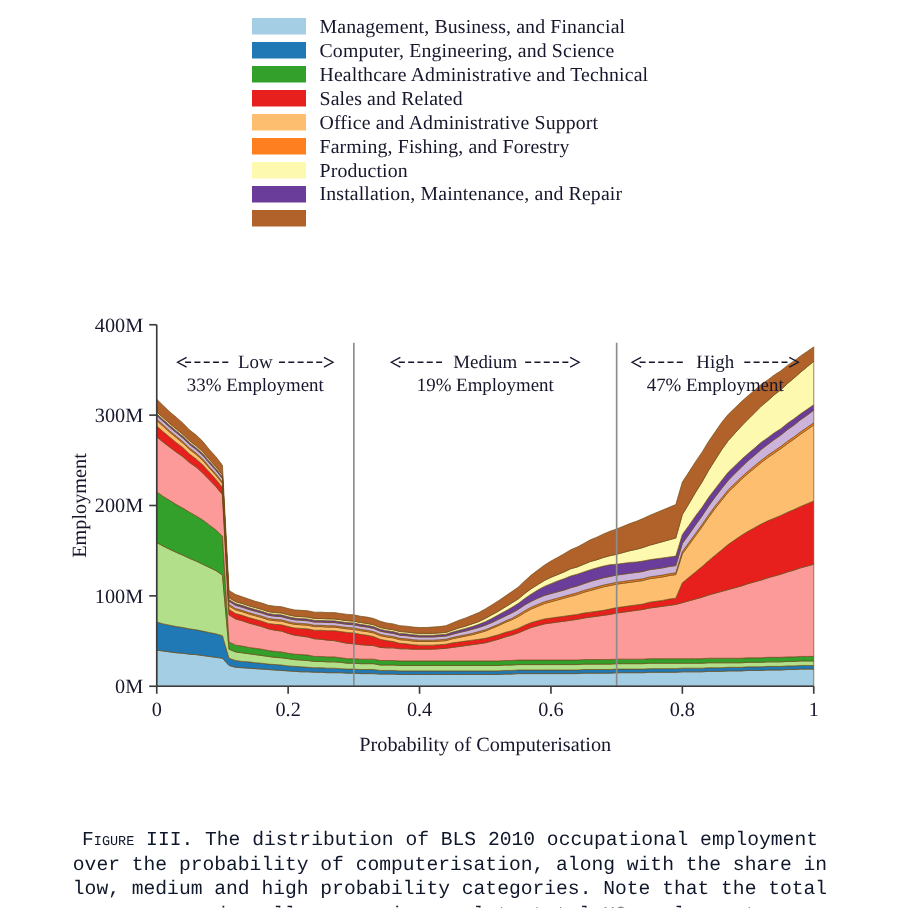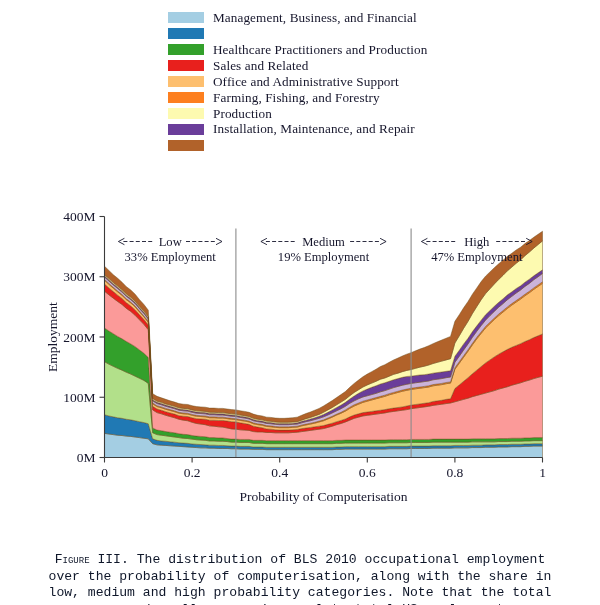--- a/index.html
+++ b/index.html
@@ -120,24 +120,25 @@
 
 <div id="figure-root">
 
   <div id="legend">
       <div class="legend-row">
         <span class="legend-swatch" style="background: rgb(164, 206, 227);"></span>
         <span class="legend-label">Management, Business, and Financial</span>
       </div>
       <div class="legend-row">
         <span class="legend-swatch" style="background: rgb(32, 121, 180);"></span>
+        <span class="legend-label">Computer, Engineering, and Science</span>
       </div>
       <div class="legend-row">
         <span class="legend-swatch" style="background: rgb(51, 160, 43);"></span>
-        <span class="legend-label">Healthcare Practitioners and Production</span>
+        <span class="legend-label">Healthcare Administrative and Technical</span>
       </div>
       <div class="legend-row">
         <span class="legend-swatch" style="background: rgb(232, 32, 29);"></span>
         <span class="legend-label">Sales and Related</span>
       </div>
       <div class="legend-row">
         <span class="legend-swatch" style="background: rgb(253, 191, 111);"></span>
         <span class="legend-label">Office and Administrative Support</span>
       </div>
       <div class="legend-row">

